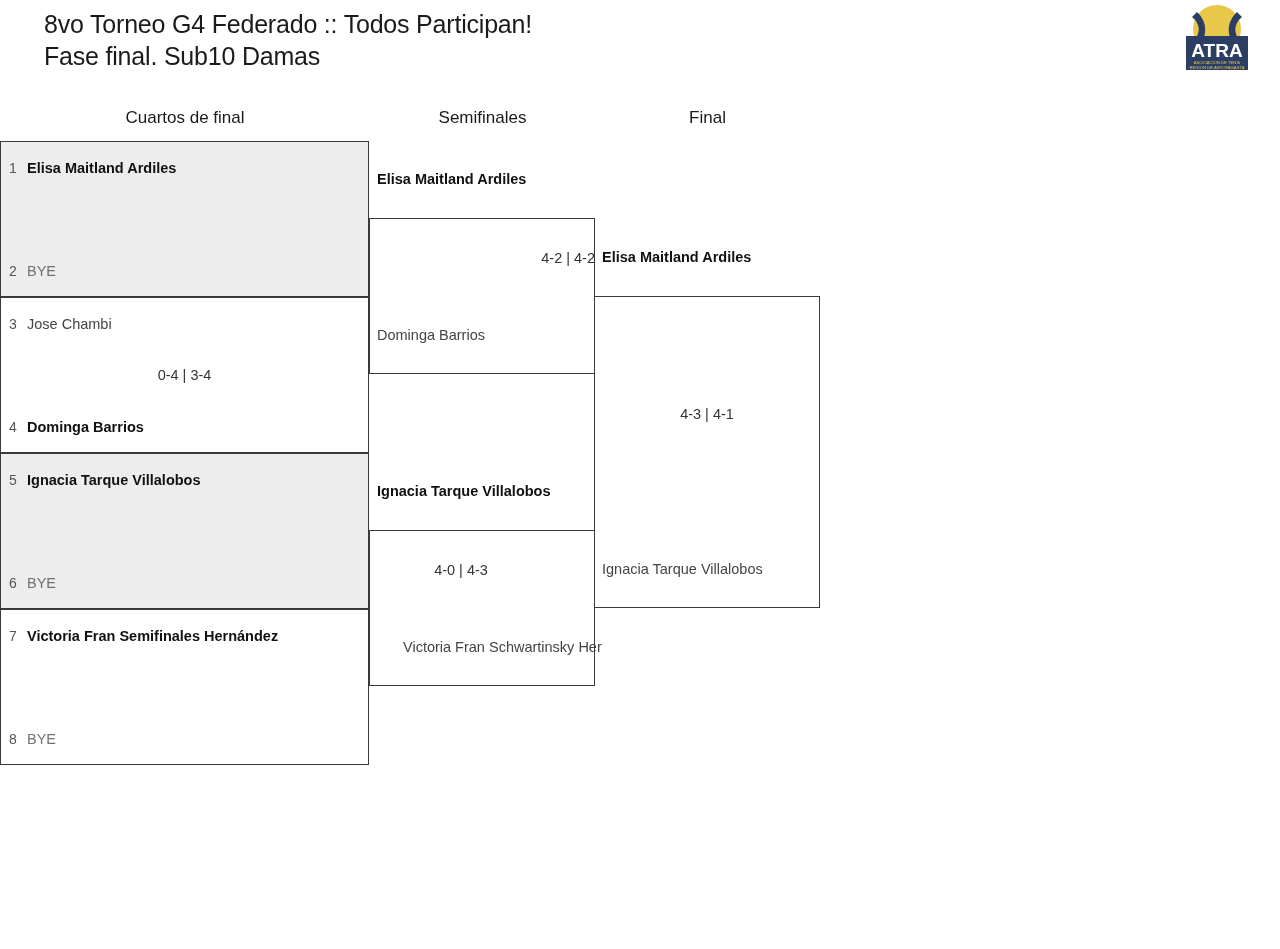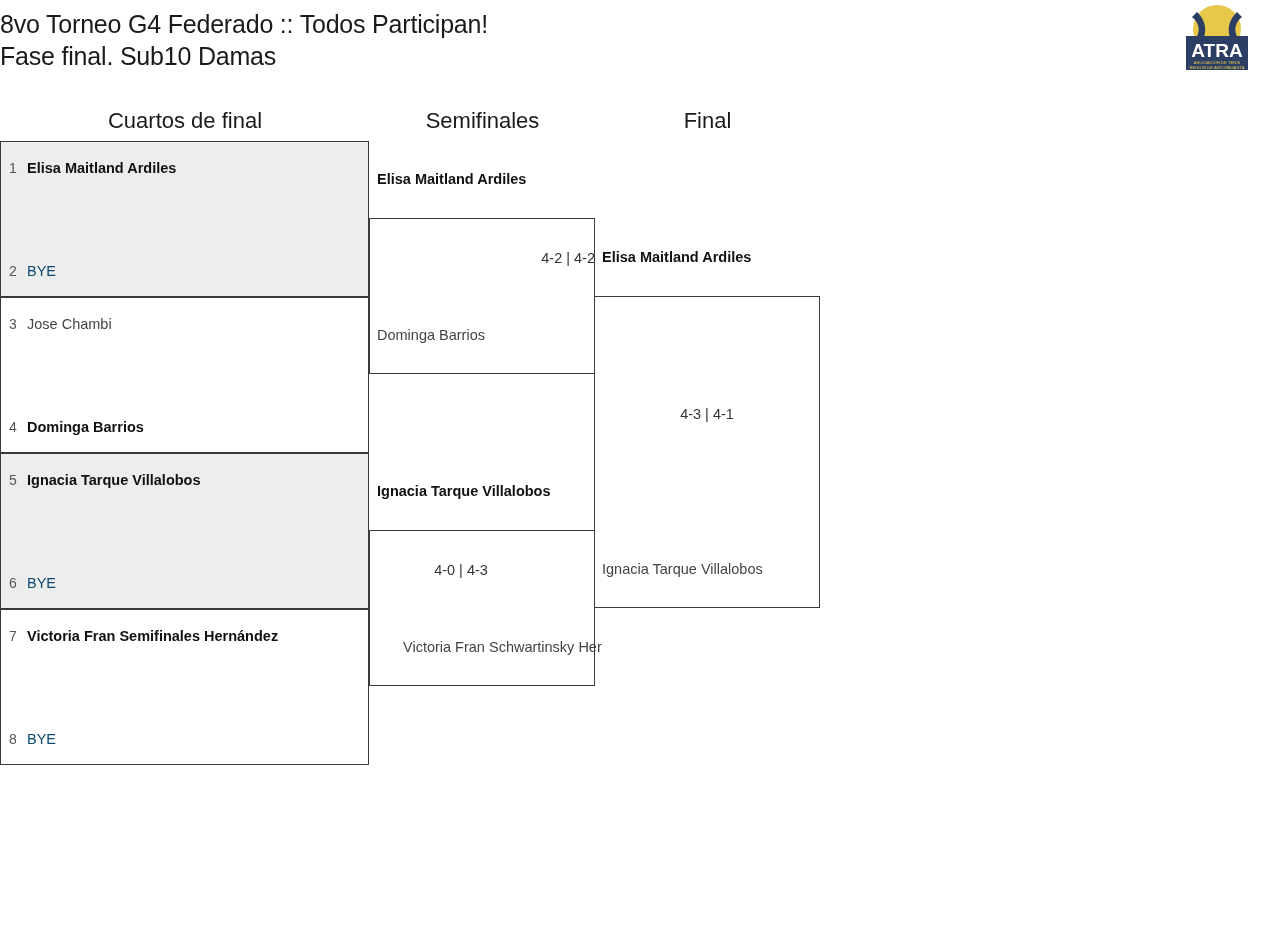--- a/index.html
+++ b/index.html
@@ -20,37 +20,38 @@
   #tournament-title {
     position: absolute;
     left: 0px;
     top: 8px;
     width: 1150px;
     font-size: 25px;
     line-height: 32px;
     font-weight: 400;
     color: #1a1a1a;
     letter-spacing: -0.2px;
+    padding-left: 44px;
   }
   #tournament-title .line { display: block; white-space: pre; }
 
   
   #atra-logo {
     position: absolute;
     right: 24px;
     top: 2px;
     width: 78px;
     height: 78px;
   }
 
   
   .round-header {
     position: absolute;
     top: 108px;
-    font-size: 22px;
+    font-size: 17px;
     font-weight: 400;
     color: #1a1a1a;
     text-align: center;
     white-space: nowrap;
   }
   #round-header-0 { left: 0px;   width: 370px; }
   #round-header-1 { left: 370px; width: 225px; }
   #round-header-2 { left: 595px; width: 225px; }
 
   
@@ -98,21 +99,21 @@
     text-align: left;
     color: #555555;
     font-size: 14px;
   }
   .qf-player .pname {
     position: absolute;
     left: 26px;
   }
   .winner  { font-weight: bold; color: #111111; }
   .loser   { font-weight: normal; color: #444444; }
-  .bye     { font-weight: normal; color: #0c4a6e; }
+  .bye     { font-weight: normal; color: #737373; }
 
   
   .adv-player {
     position: absolute;
     height: 20px;
     line-height: 20px;
     font-size: 14.5px;
     white-space: nowrap;
     overflow: hidden;
   }
@@ -191,20 +192,21 @@
     <div class="qf-player" style="top:16px;">
       <span class="seed">7</span>
       <span class="pname winner">Victoria Fran Semifinales Hernández</span>
     </div>
     <div class="qf-player" style="top:119px;">
       <span class="seed">8</span>
       <span class="pname bye">BYE</span>
     </div>
   </div>
 
+  <div class="score" style="left:0px; top:365px; width:369px;">0-4 | 3-4</div>
 
   <div class="match-box" style="left:369px; top:218px; width:226px; height:156px;"></div>
   <div class="match-box" style="left:369px; top:530px; width:226px; height:156px;"></div>
 
   <div class="adv-player winner" style="left:377px; top:169px; width:218px;">
     <span>Elisa Maitland Ardiles</span>
   </div>
   <div class="adv-player loser" style="left:377px; top:325px; width:218px;">
     <span>Dominga Barrios</span>
   </div>

